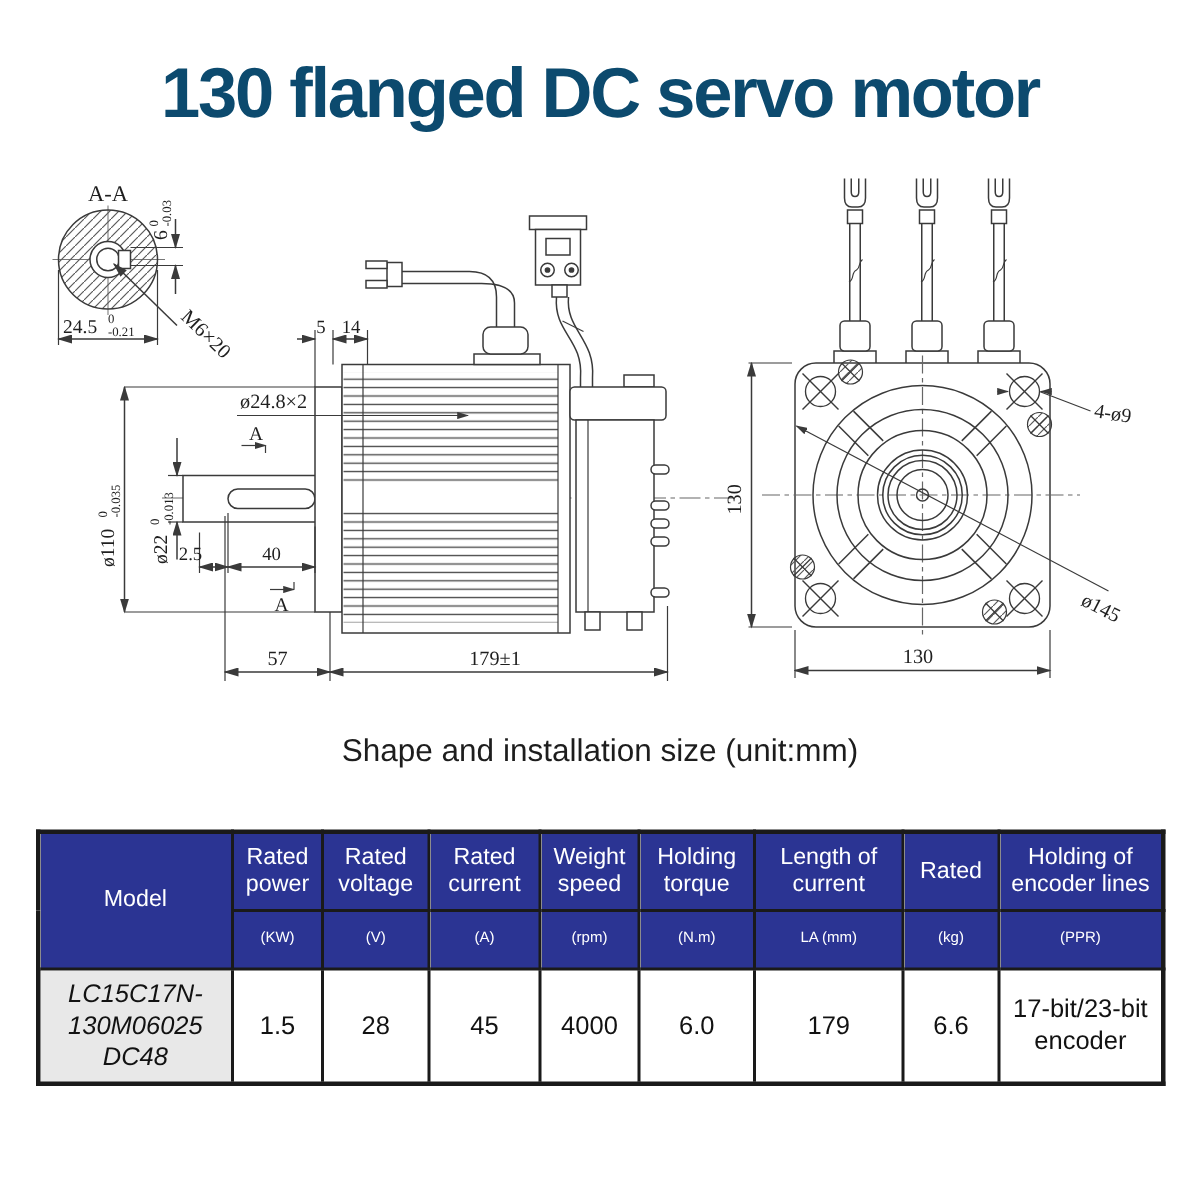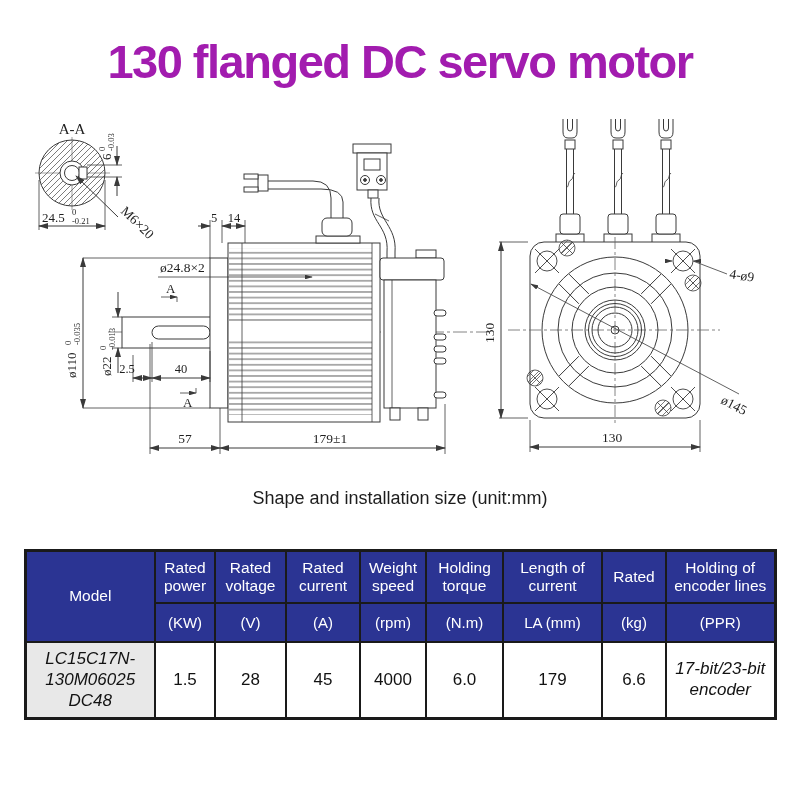--- a/index.html
+++ b/index.html
@@ -2,44 +2,44 @@
 <html><head>
 <meta charset="utf-8">
 <style>
   html,body{margin:0;padding:0;}
   body{
     width:800px;height:800px;background:#ffffff;overflow:hidden;
     font-family:"Liberation Sans",sans-serif;color:#111;
   }
   .page-title{
     margin:36px 0 0 0;text-align:center;
-    font-size:47px;font-weight:800;letter-spacing:-1.5px;color:#a21caf;
+    font-size:47px;font-weight:800;letter-spacing:-1.5px;color:#0c4a6e;
     line-height:1.1;
   }
   .drawing-wrap{margin-top:22px;}
   .caption{
-    margin-top:14px;text-align:center;font-size:18px;color:#1d1d1d;
+    margin-top:14px;text-align:center;font-size:21px;color:#1d1d1d;
   }
   table.spec{
     border-collapse:collapse;table-layout:fixed;
     width:750px;margin:40px auto 0;
     border:3px solid #1a1a1a;
   }
   table.spec th, table.spec td{
     border:2px solid #1a1a1a;text-align:center;vertical-align:middle;
     padding:2px 1px;overflow:hidden;
   }
   table.spec th{
     background:#2b3493;color:#ffffff;font-weight:400;font-size:15.5px;line-height:1.15;
   }
   tr.hdr-names th{height:46px;}
-  tr.hdr-units th{height:33px;font-size:15px;}
+  tr.hdr-units th{height:33px;font-size:10px;}
   tr.data-row td{height:70px;font-size:17px;background:#ffffff;color:#121212;}
   td.model-cell{background:#e8e8e8 !important;font-size:15px;line-height:1.25;font-style:italic;}
-  td.encoder-cell{font-size:15px;line-height:1.2;font-style:italic;}
+  td.encoder-cell{font-size:15px;line-height:1.2;}
   svg text{font-family:"Liberation Serif",serif;fill:#1f1f1f;}
 </style>
 </head>
 <body>
 
 <h1 class="page-title">130 flanged DC servo motor</h1>
 
 <div class="drawing-wrap">
 <svg width="800" height="360" viewBox="-20 0 800 360">
   <defs>

